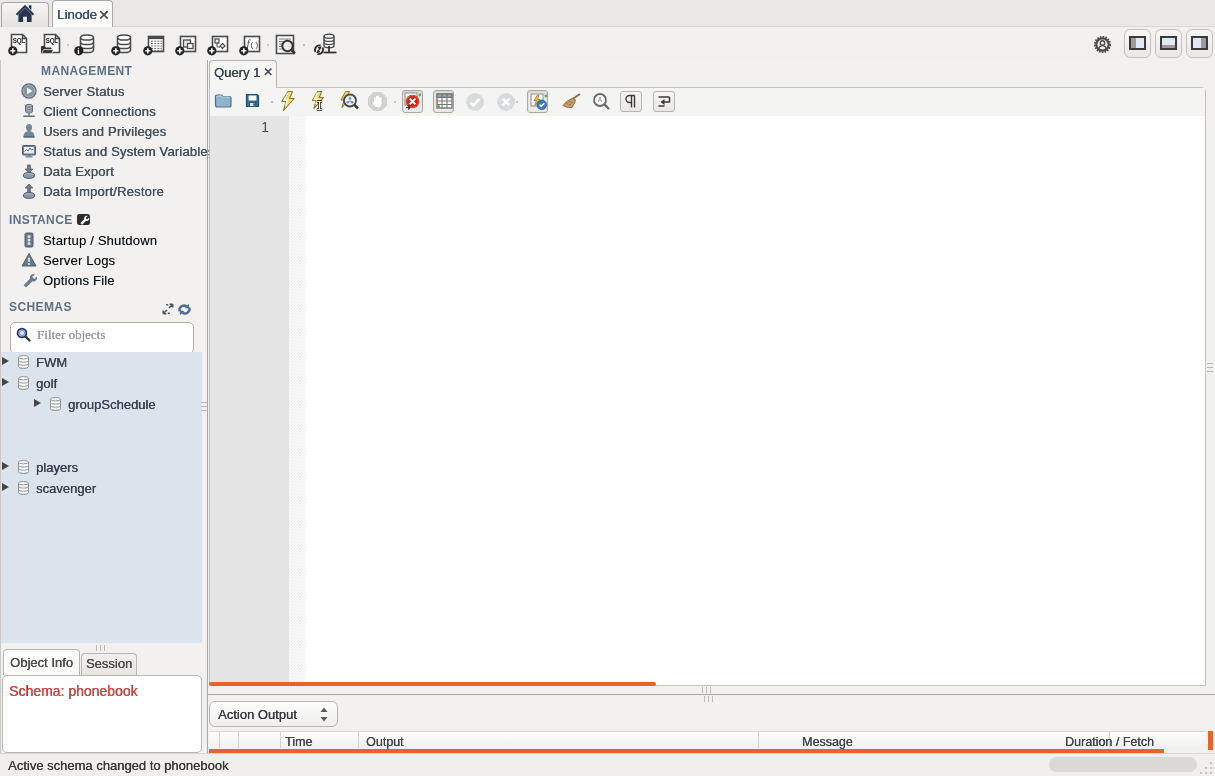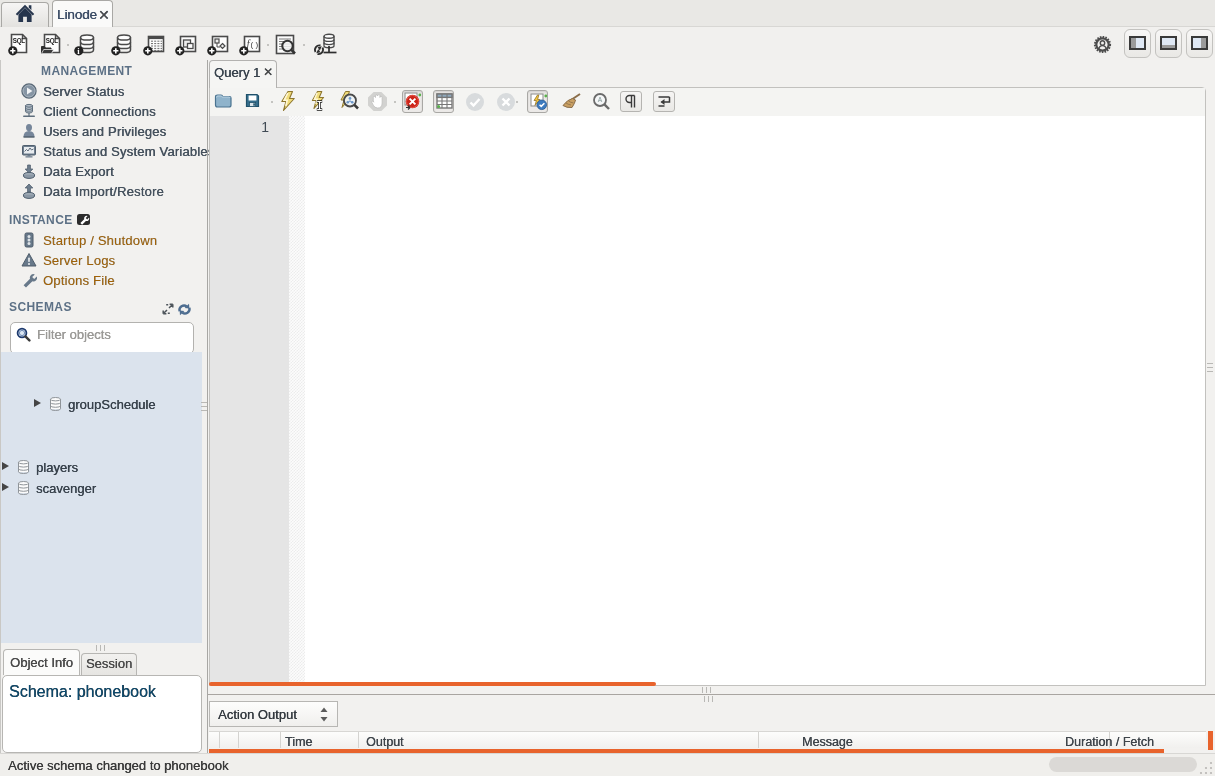--- a/index.html
+++ b/index.html
@@ -19,37 +19,37 @@
 
 .panelbtn { position:absolute; top:29px; width:27px; height:29px; background:linear-gradient(#f8f7f6,#e9e8e5); border:1px solid #c3c2bf; border-radius:6px; }
 .mt { top:33px; }
 .tgl { top:90px; width:21px; height:23px; background:#eceae8; border:1px solid #a9a8a5; border-radius:3px; box-shadow:inset 0 1px 2px rgba(0,0,0,0.12); }
 .tgl2 { top:91px; width:22px; height:21px; background:linear-gradient(#f6f5f4,#e9e8e5); border:1px solid #b5b4b1; border-radius:3px; }
 
 
 #sidebar { left:0; top:60px; width:207px; height:693px; background:#f2f1ef; border-left:1px solid #dddcd9; }
 .sechead { position:absolute; left:9px; font-size:12px; font-weight:bold; color:#5d7186; letter-spacing:0.4px; }
 .sitem { position:absolute; left:43px; font-size:13px; color:#46525e; white-space:nowrap; letter-spacing:0.2px; text-shadow:0.4px 0 0 #46525e; }
-.sitem.dis { color:#a16207; text-shadow:0.4px 0 0 #a4b0bc; }
-
-
-#filterbox { left:10px; top:322px; width:184px; height:32px; background:#fff; border:1px solid #b3b2af; border-radius:5px; }
+.sitem.dis { color:#000000; text-shadow:0.4px 0 0 #a4b0bc; }
+
+
+#filterbox { left:10px; top:322px; width:184px; height:32px; background:#fff; border:1px solid #b3b2af; border-radius:5px;font-family:Liberation Serif, serif; }
 #filterbox span { color:#9b9a97; font-size:13px; text-shadow:0.3px 0 0 #9b9a97; }
 #tree { left:0px; top:352px; width:202px; height:291px; background:#dbe3ed; }
 .trow { position:absolute; left:0; width:202px; height:21px; }
 .trow .lbl { position:absolute; left:36px; top:3px; font-size:13px; color:#38424c; text-shadow:0.3px 0 0 #38424c; }
 .trow.sel { background:#e9642d; }
 .trow.sel .lbl { color:#fff; font-weight:bold; }
 .tri { position:absolute; left:2px; top:5px; width:0; height:0; border-left:7px solid #454545; border-top:4.5px solid transparent; border-bottom:4.5px solid transparent; }
 .dbi { position:absolute; left:16px; top:2px; }
 
 
 .btab { position:absolute; font-size:13px; color:#4a4a4a; text-shadow:0.3px 0 0 #4a4a4a; border:1px solid #b7b6b3; border-bottom:none; border-radius:4px 4px 0 0; text-align:center; }
 #objinfo_box { left:2px; top:675px; width:200px; height:78px; background:#fff; border:1px solid #b7b6b3; border-radius:5px; }
-#objinfo_box div { margin:7px 12px 0 6px; font-size:16px; color:#0c4a6e; text-shadow:0.3px 0 0 #3a3a3a; }
+#objinfo_box div { margin:7px 12px 0 6px; font-size:14px; color:#ef4444; text-shadow:0.3px 0 0 #3a3a3a; }
 
 
 #qtab { left:209px; top:60px; width:68px; height:28px; background:#f5f5f3; border:1px solid #b3b2b0; border-bottom:none; border-radius:4px 4px 0 0; font-size:13px; color:#39434d; z-index:5; text-shadow:0.3px 0 0 #39434d; }
 #qcontainer { left:209px; top:87px; width:997px; height:599px; background:#fff; border:1px solid #c2c1be; border-radius:0 4px 0 0; }
 #qtoolbar { left:210px; top:88px; width:995px; height:28px; background:#f4f4f2; }
 #gutter { left:210px; top:116px; width:79px; height:566px; background:#e5e5e5; }
 #gutter div { position:absolute; right:20px; top:3px; font-size:14px; color:#404a54; }
 #folds { left:289px; top:116px; width:16px; height:566px;
   background-image:
     linear-gradient(45deg,#ececec 25%,transparent 25%,transparent 75%,#ececec 75%),
@@ -58,21 +58,21 @@
 #hscroll1 { left:209px; top:682px; width:447px; height:4px; background:#e8632c; border-radius:2px; }
 
 
 .grip3v { position:absolute; width:12px; height:6px;
   background:repeating-linear-gradient(90deg,#b9b8b5 0 1px,transparent 1px 4px); }
 .grip3h { position:absolute; width:6px; height:12px;
   background:repeating-linear-gradient(0deg,#b9b8b5 0 1px,transparent 1px 4px); }
 
 
 #bpanel { left:208px; top:694px; width:1007px; height:59px; background:#f2f1ef; border-top:1.5px solid #a9a5a1; }
-#actiondd { left:209px; top:701px; width:129px; height:26px; background:linear-gradient(#fdfdfc,#f0efed); border:1px solid #b7b6b3; border-radius:0; font-size:13px; color:#33393f; text-shadow:0.3px 0 0 #33393f; }
+#actiondd { left:209px; top:701px; width:129px; height:26px; background:linear-gradient(#fdfdfc,#f0efed); border:1px solid #b7b6b3; border-radius:6px; font-size:13px; color:#33393f; text-shadow:0.3px 0 0 #33393f; }
 #gridhead { left:209px; top:731px; width:997px; height:17px; background:linear-gradient(#fdfdfc,#f1f0ee); border-top:1px solid #d8d7d4; }
 .col { position:absolute; top:735px; font-size:12.5px; color:#3f454b; white-space:nowrap; text-shadow:0.3px 0 0 #3f454b; }
 .vsep { position:absolute; top:732px; height:16px; width:1px; background:#d4d3d0; }
 #hscroll2 { left:209px; top:749px; width:955px; height:5px; background:#e8632c; }
 #vscroll2 { left:1208px; top:731px; width:5px; height:19px; background:#e8632c; }
 
 
 #statusbar { left:0; top:753px; width:1215px; height:35px; background:#f0efec; border-top:1px solid #d8d7d4; }
 #statusbar .txt { position:absolute; left:8px; top:4px; font-size:13px; color:#3a3a3a; text-shadow:0.3px 0 0 #3a3a3a; }
 #statuspill { left:1049px; top:757px; width:148px; height:15px; background:#dbd9d6; border-radius:8px; }
@@ -99,20 +99,48 @@
 <div class="sitem" style="top:184px;">Data Import/Restore</div>
 <div class="sechead" style="top:213px;">INSTANCE</div>
 <div class="sitem dis" style="top:233px;">Startup / Shutdown</div>
 <div class="sitem dis" style="top:253px;">Server Logs</div>
 <div class="sitem dis" style="top:273px;">Options File</div>
 <div class="sechead" style="top:300px;">SCHEMAS</div>
 <div class="abs" id="filterbox">
     <span style="position:absolute;left:26px;top:4px;">Filter objects</span>
   </div>
 <div class="abs" id="tree">
+  <div class="trow" style="top:0px;">
+      <span class="tri"></span>
+      <svg class="dbi" width="15" height="16" viewBox="0 0 15 16">
+        <g stroke="#8f9499" fill="#fbfbfb" stroke-width="1">
+          <path d="M2.5 3 h10 v10 h-10 z" stroke="none"></path>
+          <ellipse cx="7.5" cy="3.2" rx="5" ry="1.7"></ellipse>
+          <path d="M2.5 3.2 v9.6 M12.5 3.2 v9.6" fill="none"></path>
+          <path d="M2.5 6.4 a5 1.7 0 0 0 10 0" fill="none"></path>
+          <path d="M2.5 9.6 a5 1.7 0 0 0 10 0" fill="none"></path>
+          <path d="M2.5 12.8 a5 1.7 0 0 0 10 0" fill="none"></path>
+        </g>
+      </svg>
+      <span class="lbl">FWM</span>
+    </div>
+  <div class="trow" style="top:21px;">
+      <span class="tri"></span>
+      <svg class="dbi" width="15" height="16" viewBox="0 0 15 16">
+        <g stroke="#8f9499" fill="#fbfbfb" stroke-width="1">
+          <path d="M2.5 3 h10 v10 h-10 z" stroke="none"></path>
+          <ellipse cx="7.5" cy="3.2" rx="5" ry="1.7"></ellipse>
+          <path d="M2.5 3.2 v9.6 M12.5 3.2 v9.6" fill="none"></path>
+          <path d="M2.5 6.4 a5 1.7 0 0 0 10 0" fill="none"></path>
+          <path d="M2.5 9.6 a5 1.7 0 0 0 10 0" fill="none"></path>
+          <path d="M2.5 12.8 a5 1.7 0 0 0 10 0" fill="none"></path>
+        </g>
+      </svg>
+      <span class="lbl">golf</span>
+    </div>
   <div class="trow" style="top:42px;margin-left:32px;">
       <span class="tri"></span>
       <svg class="dbi" width="15" height="16" viewBox="0 0 15 16">
         <g stroke="#8f9499" fill="#fbfbfb" stroke-width="1">
           <path d="M2.5 3 h10 v10 h-10 z" stroke="none"></path>
           <ellipse cx="7.5" cy="3.2" rx="5" ry="1.7"></ellipse>
           <path d="M2.5 3.2 v9.6 M12.5 3.2 v9.6" fill="none"></path>
           <path d="M2.5 6.4 a5 1.7 0 0 0 10 0" fill="none"></path>
           <path d="M2.5 9.6 a5 1.7 0 0 0 10 0" fill="none"></path>
           <path d="M2.5 12.8 a5 1.7 0 0 0 10 0" fill="none"></path>

